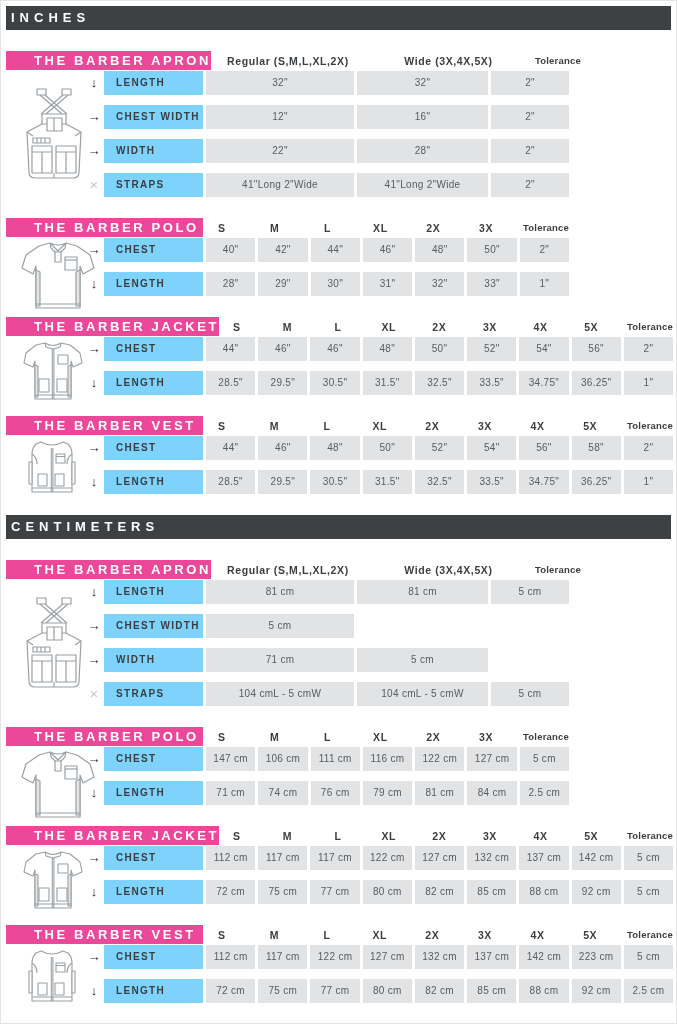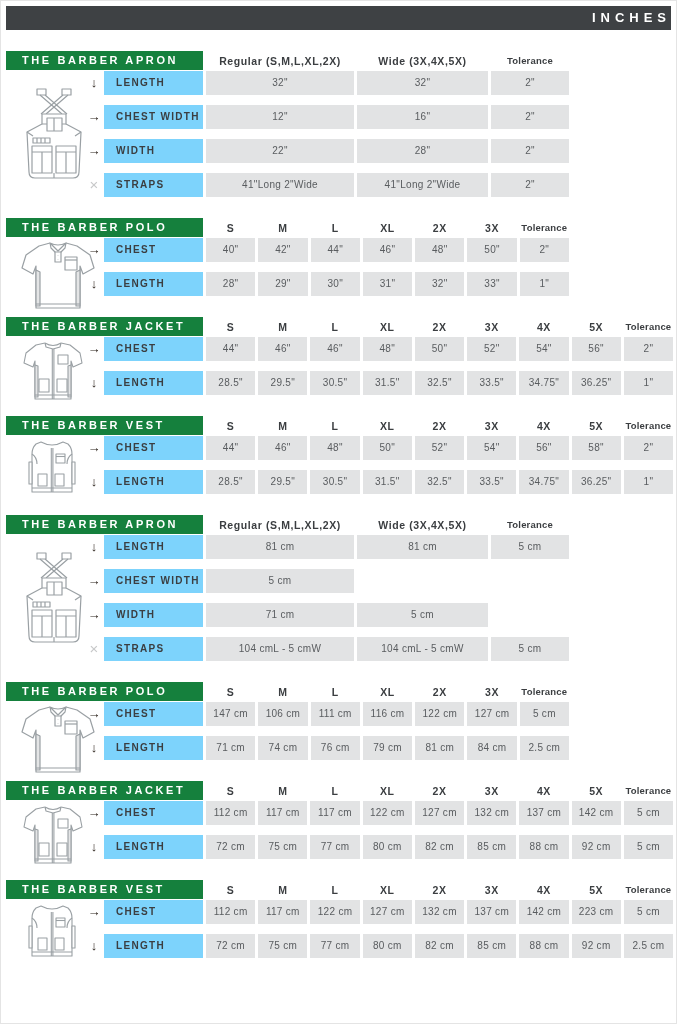--- a/index.html
+++ b/index.html
@@ -3,33 +3,33 @@
 <meta charset="utf-8">
 <style>
   html,body { margin:0; padding:0; background:#ffffff; }
   .page {
     width:677px; height:1024px; box-sizing:border-box;
     padding:5px; background:#fff; border:1px solid #e4e4e4;
     font-family:"Liberation Sans", sans-serif; overflow:hidden;
   }
   .unit-bar {
     height:24px; line-height:24px; background:#3e4144; color:#fff;
-    text-align:right; font-weight:bold; font-size:13px;
+    text-align:left; font-weight:bold; font-size:13px;
     letter-spacing:5px; text-indent:5px; margin-bottom:21px;
   }
   .product { position:relative; margin-bottom:21px; }
   .w-small { width:563px; }
   .w-wide  { width:667px; }
   .headrow { display:flex; height:19px; }
   .titlebar {
-    flex:0 0 197px; background:#15803d; color:#fff; font-weight:bold;
-    font-size:11px; letter-spacing:2.6px; line-height:19px;
-    padding-left:16px; box-sizing:border-box; white-space:nowrap;
-  }
-  .headvals { flex:1; margin-left:3px; display:grid; column-gap:3px; align-items:center; }
+    flex:0 0 197px; background:#ec4899; color:#fff; font-weight:bold;
+    font-size:13px; letter-spacing:2.6px; line-height:19px;
+    padding-left:28px; box-sizing:border-box; white-space:nowrap;
+  }
+  .headvals { flex:1; margin-left:3px; display:grid; column-gap:21px; align-items:center; }
   .colhead {
     text-align:center; font-weight:bold; font-size:10.5px; color:#3b3e41;
     letter-spacing:0.6px; white-space:nowrap;
   }
   .headvals .colhead:last-child { font-size:9.5px; letter-spacing:0.2px;text-align:center; }
   .bodywrap { margin-top:1px; }
   .drow { display:flex; margin-left:78px; margin-top:10px; height:24px; }
   .drow:first-of-type { margin-top:0; }
   .rowicon {
     flex:0 0 20px; text-align:center; line-height:24px; font-size:13px;
@@ -299,20 +299,21 @@
               <div class="vcell">33.5"</div>
               <div class="vcell">34.75"</div>
               <div class="vcell">36.25"</div>
               <div class="vcell">1"</div>
             </div>
           </div>
         </div>
       </div>
     </section>
     <section class="unit">
+      <div class="unit-bar">CENTIMETERS</div>
       <div class="product w-small">
         <div class="headrow">
           <div class="titlebar">THE BARBER APRON</div>
           <div class="headvals grid-3">
             <div class="colhead">Regular (S,M,L,XL,2X)</div>
             <div class="colhead">Wide (3X,4X,5X)</div>
             <div class="colhead">Tolerance</div>
           </div>
         </div>
         <div class="bodywrap">

